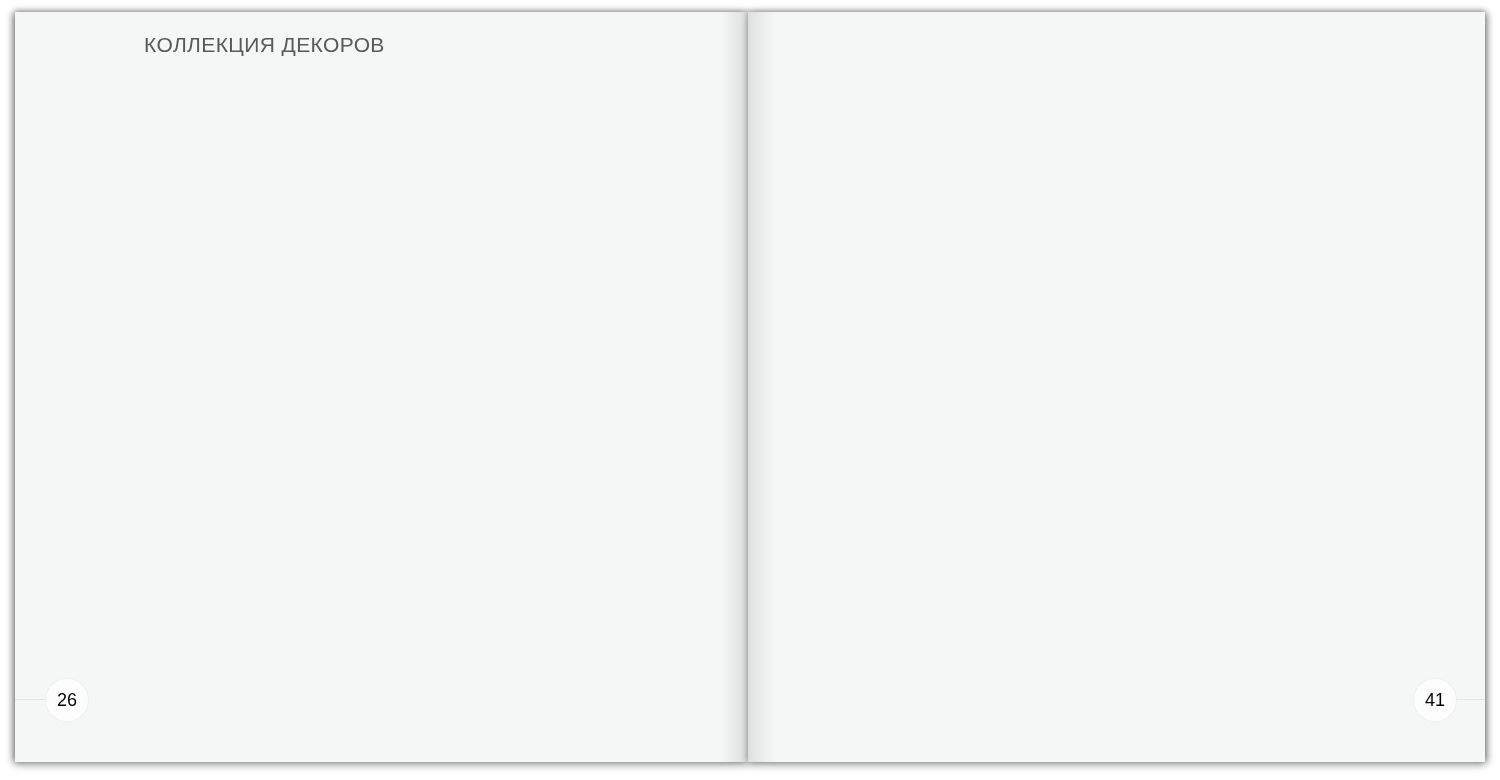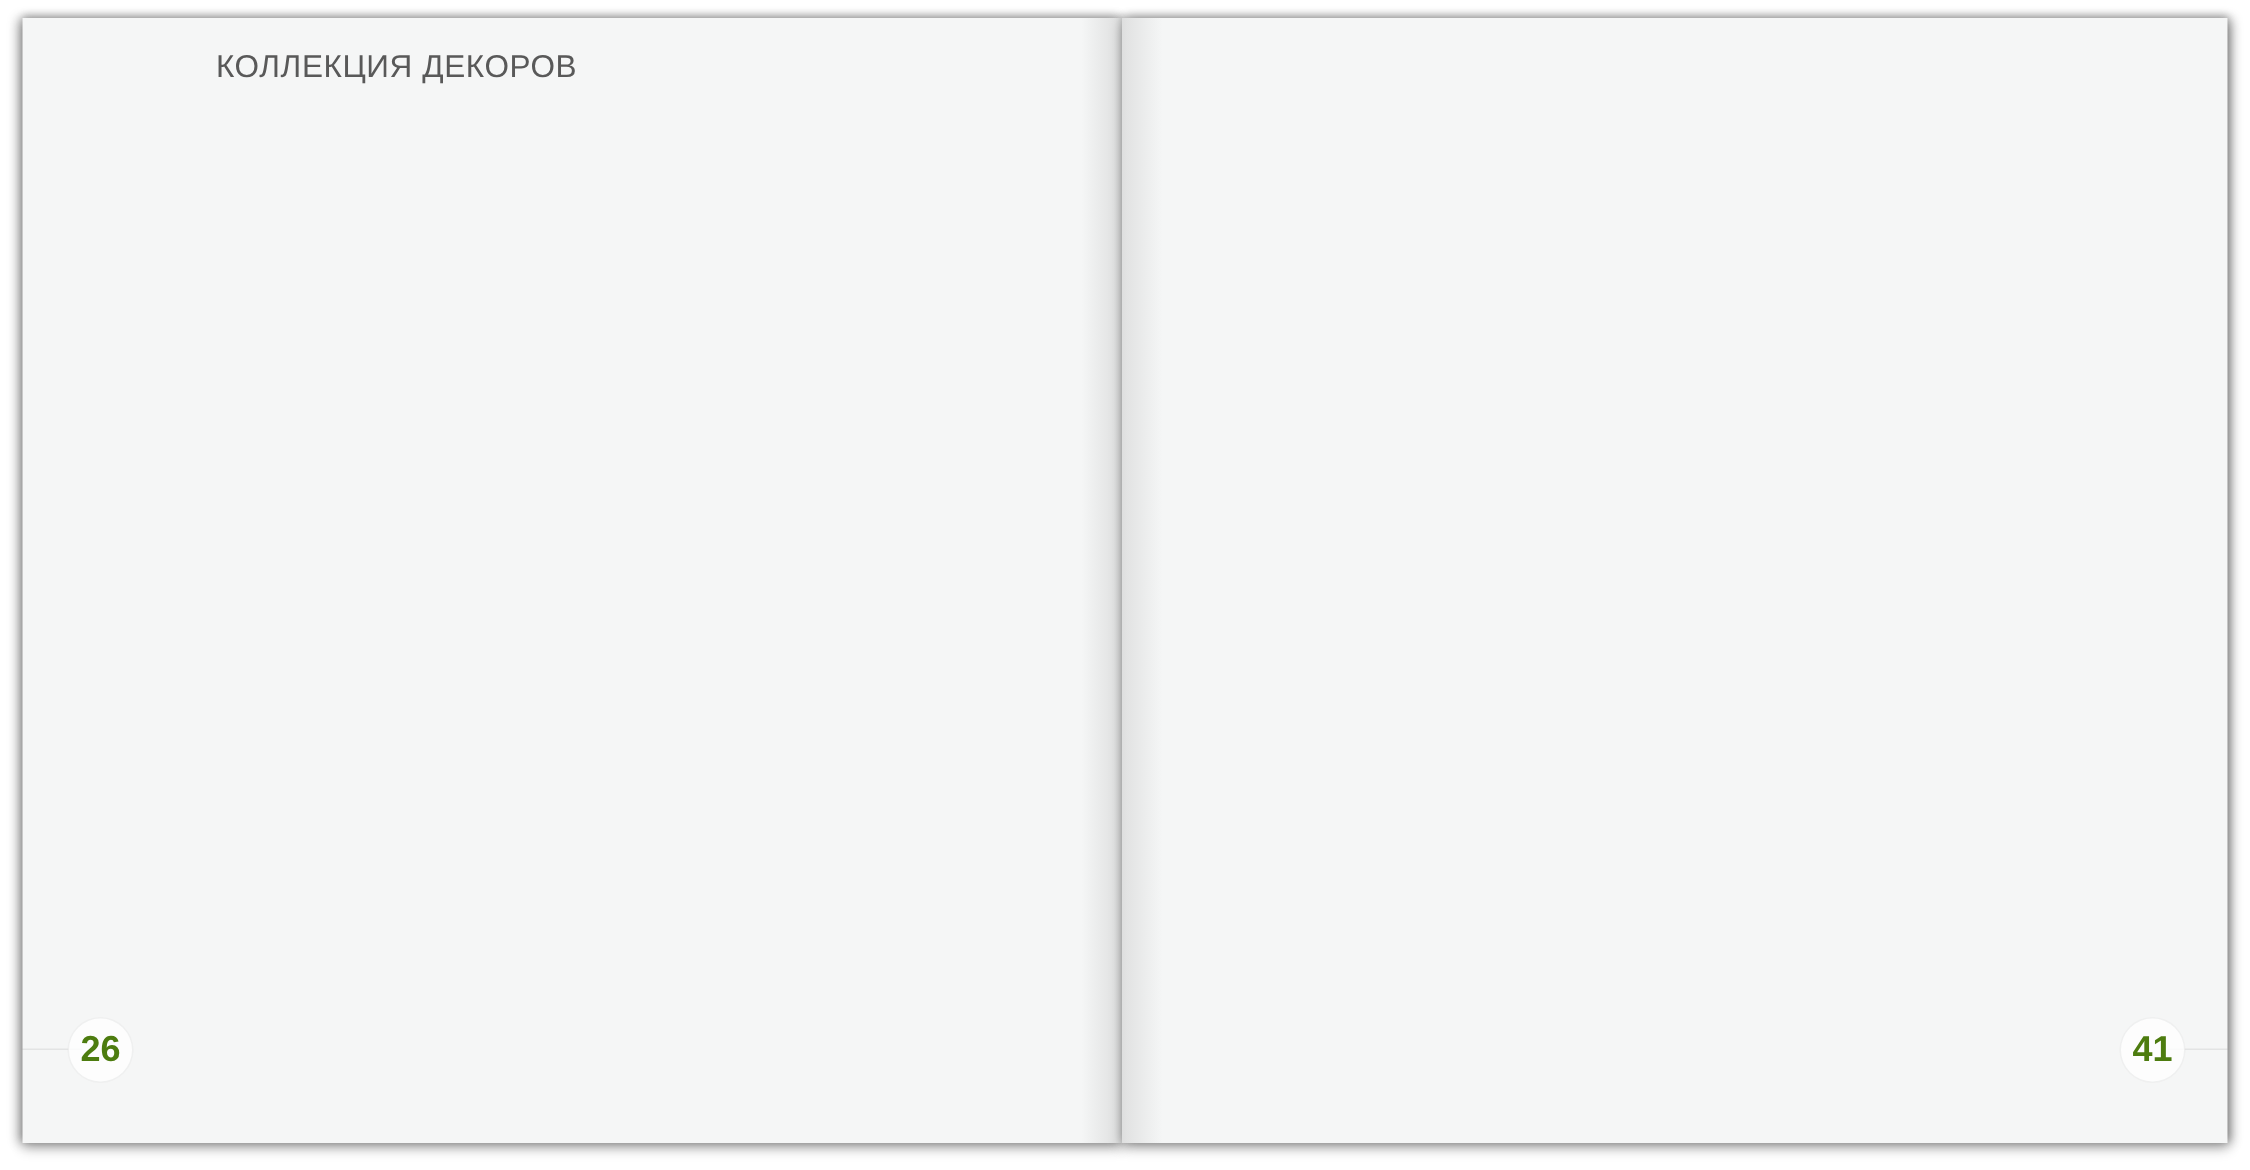--- a/index.html
+++ b/index.html
@@ -29,21 +29,21 @@
   .hdr-title{font-size:21px;letter-spacing:.4px;color:#595959;line-height:26px;}
   .logo{position:absolute;left:330px;top:38px;width:150px;height:48px;}
 
   
   .sw{position:absolute;width:134px;height:300px;overflow:hidden;}
 
   
   .pnum{position:absolute;width:42px;height:42px;border-radius:50%;
         background:rgba(255,255,255,.80);border:1px solid rgba(0,0,0,.055);
         display:flex;align-items:center;justify-content:center;
-        font-size:24px;color:#4d7c0f;font-weight:bold;}
+        font-size:18px;color:#000000;}
   .pline{position:absolute;height:1px;background:rgba(0,0,0,.07);}
 </style>
 </head>
 <body>
 
 <div class="stage">
 
   <div class="page page-left">
     <div class="patt"></div>
   </div>

